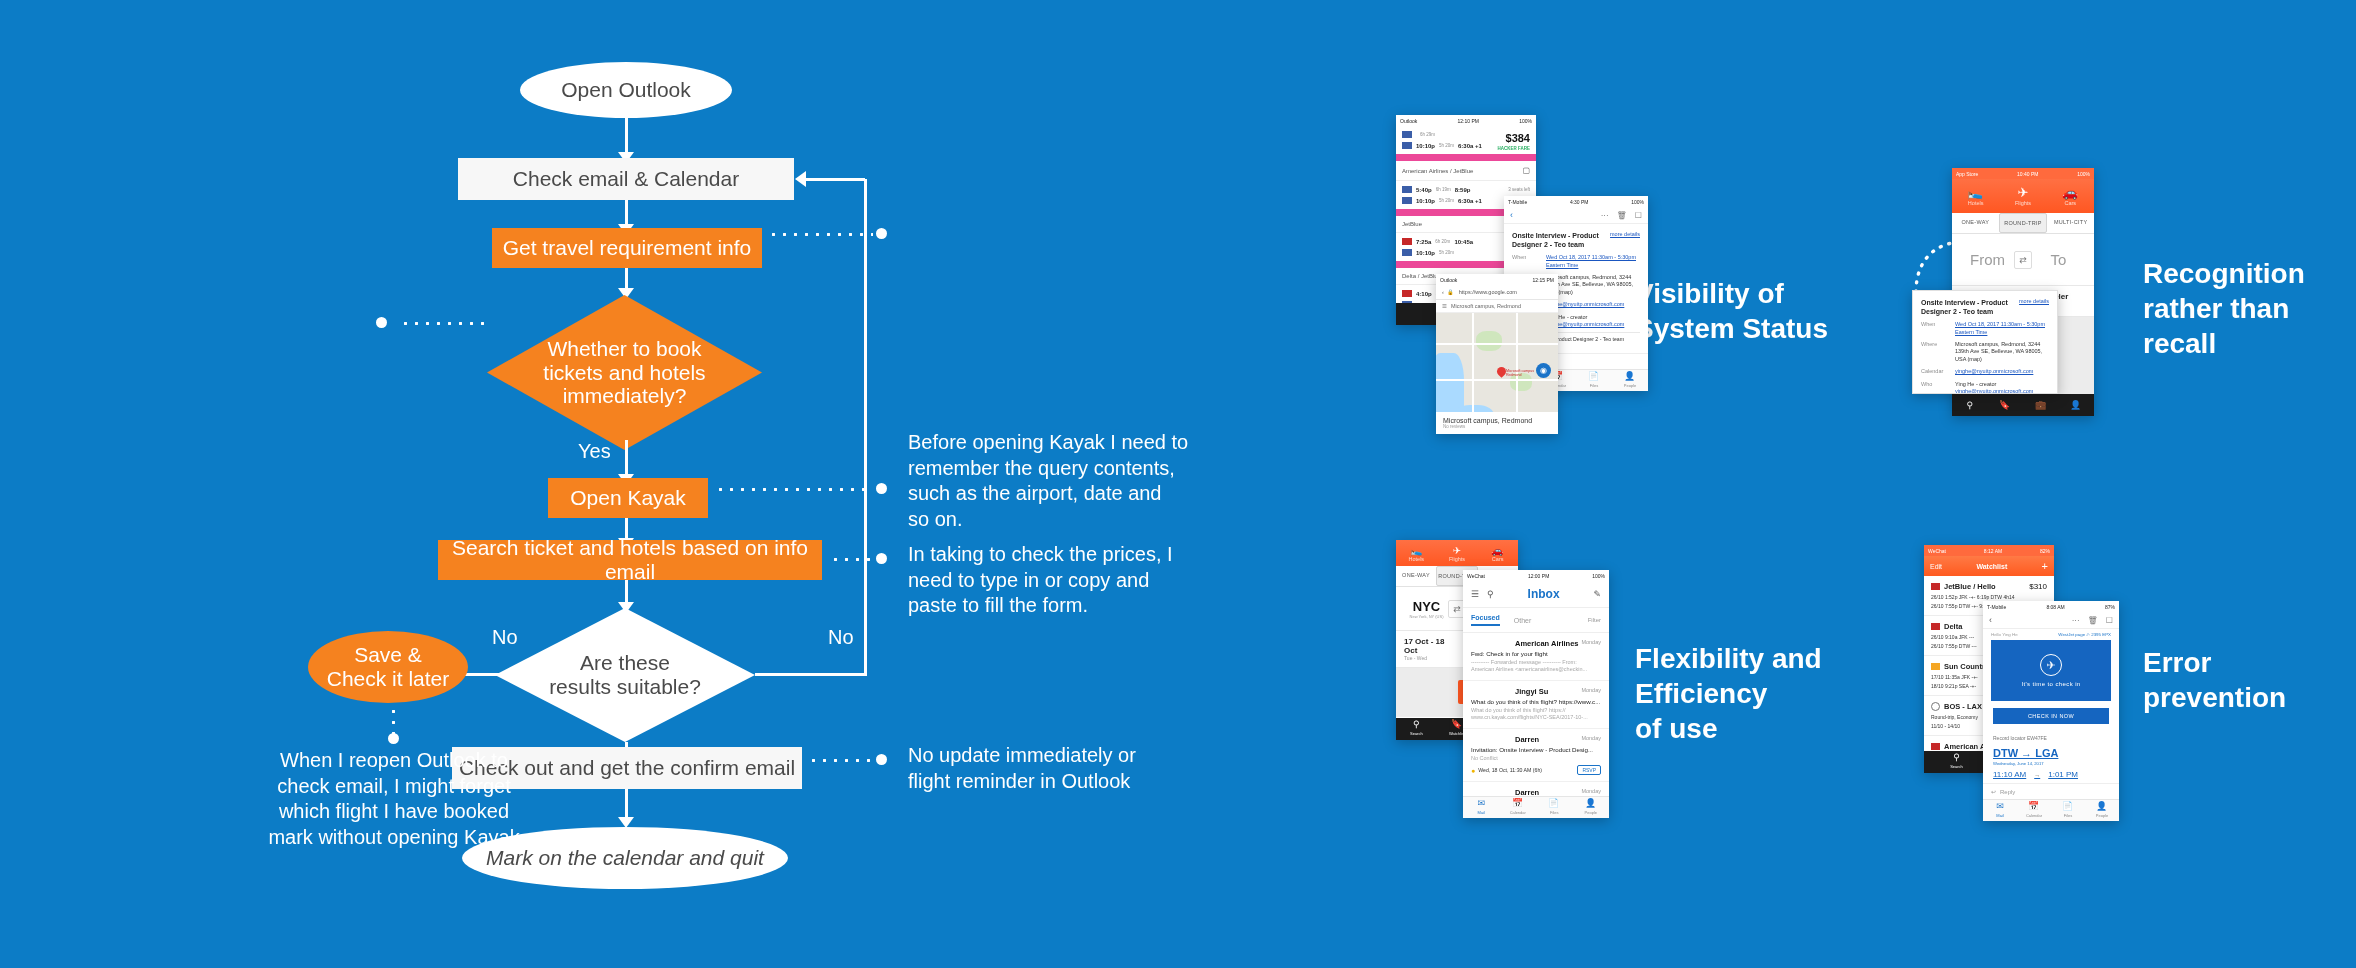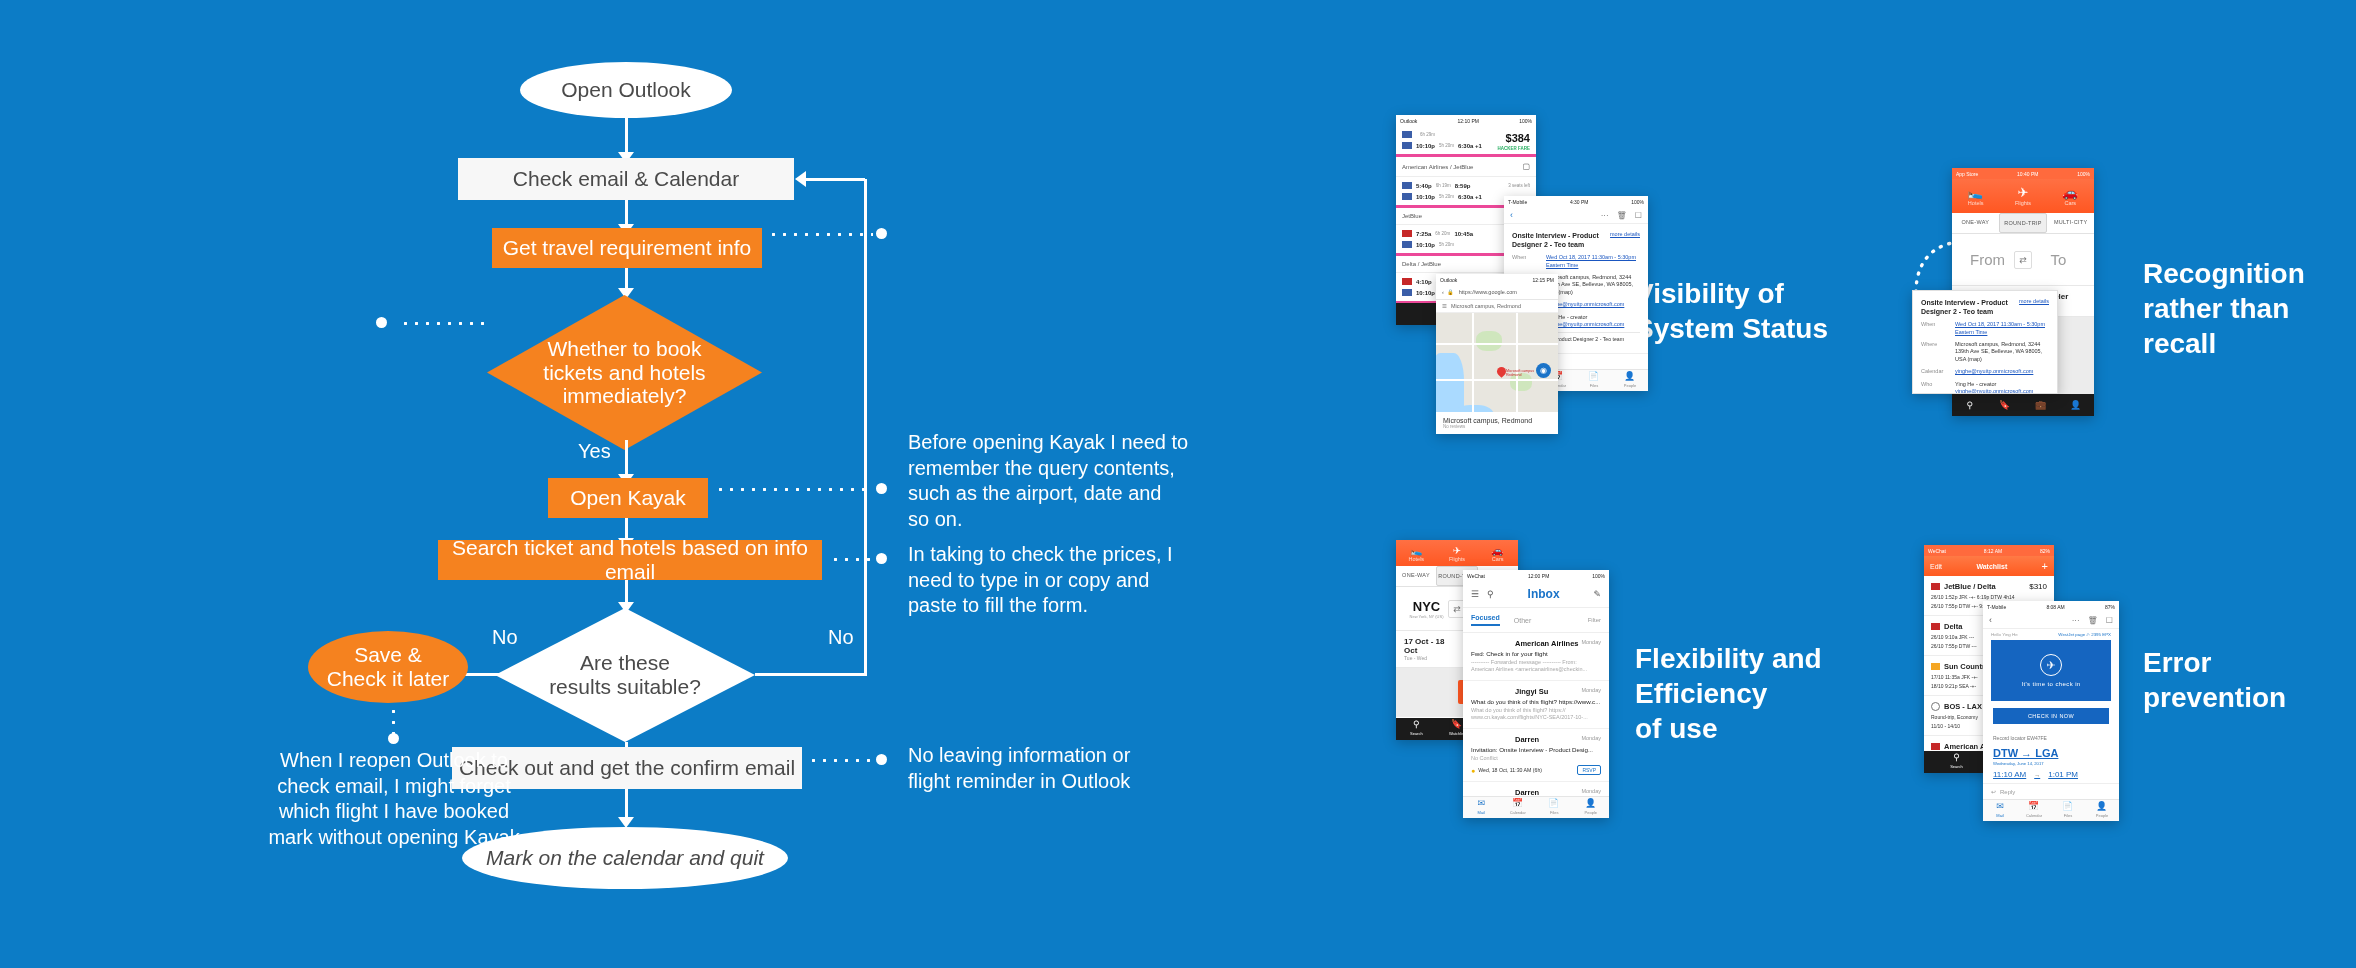--- a/index.html
+++ b/index.html
@@ -138,21 +138,21 @@
   .daterow .sml { font-size:5px; color:#999; }
   .bottombar {
     position:absolute; left:0; right:0; bottom:0; height: 22px; background:#1b1b1b;
     display:flex; align-items:center;
   }
   .bottombar.light { background:#fafafa; border-top:1px solid #e5e5e5; }
   .bottombar .bi { flex:1; text-align:center; color:#fff; font-size:9px; line-height:10px;}
   .bottombar .bi small { display:block; font-size:4px; }
   .bottombar.light .bi { color:#8a8a8a; }
 
-  .flightrow { border-bottom:3px solid #ec4899; padding:5px 6px; position:relative; }
+  .flightrow { border-bottom:7px solid #ec4899; padding:5px 6px; position:relative; }
   .fr-line { display:flex; align-items:center; gap:4px; font-size:6px; color:#222; }
   .fr-logo { width:10px; height:7px; }
   .fr-times { font-weight:bold; }
   .fr-sub { font-size:4.5px; color:#8e8e8e; }
   .fr-price { position:absolute; right:6px; top:6px; font-size:11px; font-weight:bold; color:#111; }
   .fr-fare { position:absolute; right:6px; top:20px; font-size:4.5px; color:#27ae60; font-weight:bold;}
   .carrier { padding:5px 6px; font-size:6px; color:#555; border-bottom:1px solid #ededed;
              display:flex; justify-content:space-between; align-items:center; }
 
   
@@ -329,21 +329,21 @@
 so on.</div>
 
   <div class="dotline-h" style="left:830px; top:558px; width:42px;"></div>
   <div class="dot" style="left:876px; top:553px;"></div>
   <div class="annot right" style="left:908px; top:542px; width:300px; white-space:pre-line;">In taking to check the prices, I
 need to type in or copy and
 paste to fill the form.</div>
 
   <div class="dotline-h" style="left:808px; top:759px; width:62px;"></div>
   <div class="dot" style="left:876px; top:754px;"></div>
-  <div class="annot right" style="left:908px; top:743px; width:300px; white-space:pre-line;">No leaving information or
+  <div class="annot right" style="left:908px; top:743px; width:300px; white-space:pre-line;">No update immediately or
 flight reminder in Outlook</div>
 
   <div class="dotline-h" style="left:400px; top:322px; width:90px;"></div>
   <div class="dot" style="left:376px; top:317px;"></div>
 
   <div class="dotline-v" style="left:392px; top:706px; height:28px;"></div>
   <div class="dot" style="left:388px; top:733px;"></div>
   <div class="annot center" style="left:130px; top:748px; width:528px; white-space:pre-line;">When I reopen Outlook to
 check email, I might forget
 which flight I have booked
@@ -774,21 +774,21 @@
       </div>
       <div class="wl-top">
         <span>Edit</span>
         <span style="font-weight:bold;">Watchlist</span>
         <span style="font-size:11px;">+</span>
       </div>
 
       <div class="wl-item">
         <div class="wl-name">
           <span style="width:9px;height:7px;background:#c62828;display:inline-block;"></span>
-          <span>JetBlue / Delta</span>
+          <span>JetBlue / Hello</span>
         </div>
         <div class="wl-price">$310</div>
         <div class="wl-leg">26/10  1:52p   JFK -+- 6:19p   DTW  4h14</div>
         <div class="wl-leg">26/10  7:55p   DTW -+- 9:56p   JFK  2h</div>
       </div>
 
       <div class="wl-item">
         <div class="wl-name">
           <span style="width:9px;height:7px;background:#c62828;display:inline-block;"></span>
           <span>Delta</span>

